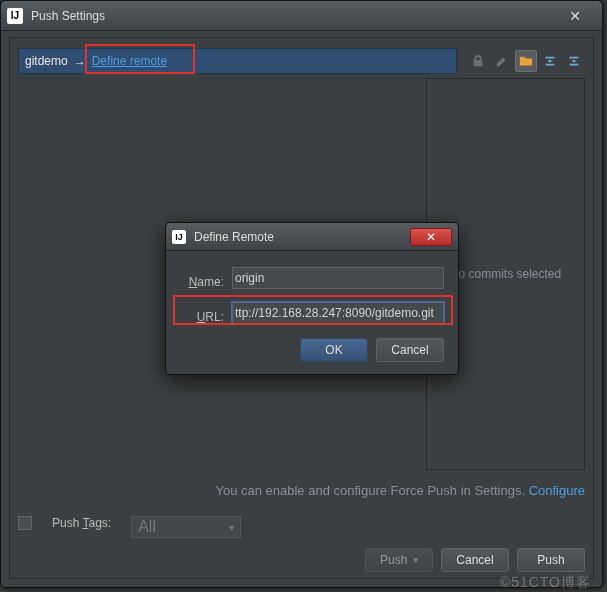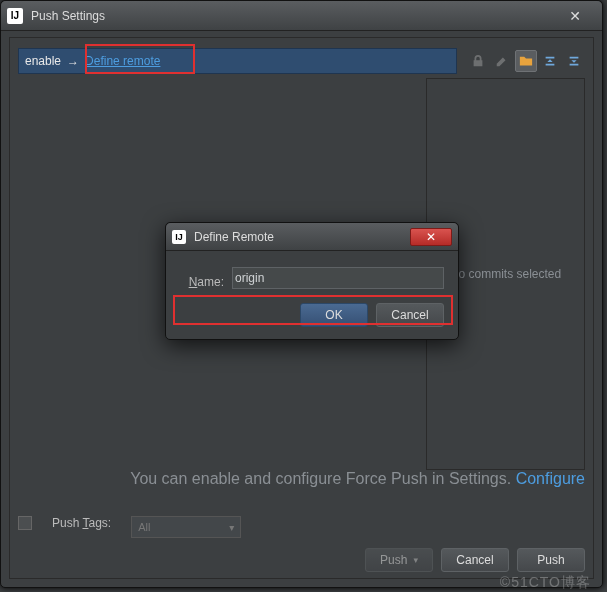--- a/index.html
+++ b/index.html
@@ -28,27 +28,27 @@
   .tb-ico svg { width: 14px; height: 14px; }
   .tb-ico.active { background: #5a5d60; border-color: #6f7275; }
   .muted svg { opacity: .45; }
 
   
   .left-pane { position: absolute; left: 8px; top: 40px; width: 404px; bottom: 108px; background: #3c3f41; }
   .right-pane { position: absolute; left: 416px; top: 40px; right: 8px; bottom: 108px; background: #3c3f41; border: 1px solid #2a2a2a; display: flex; align-items: center; justify-content: center; }
   .right-pane .placeholder { color: #8a8f94; font-size: 12px; }
 
   
-  .footer-hint { position: absolute; left: 0; right: 8px; bottom: 90px; text-align: right; font-size: 16px; color: #8a8f94; }
+  .footer-hint { position: absolute; left: 0; right: 8px; bottom: 80px; text-align: right; font-size: 13px; color: #8a8f94; }
   .footer-hint .link { color: #4d9de0; cursor: pointer; }
 
   .push-tags-row { position: absolute; left: 8px; bottom: 40px; display: flex; align-items: center; gap: 20px; font-size: 12px; color: #bbb; }
   .push-tags-row .chk { width: 14px; height: 14px; border: 1px solid #666; background: #4b4e50; display: inline-block; }
   .push-tags-row .underline { text-decoration: underline; }
-  .push-tags-row .combo { border: 1px solid #555; background: #43474a; color: #777; height: 22px; width: 110px; display: flex; align-items: center; justify-content: space-between; padding: 0 6px; font-size: 11px; margin-top: 8px; }
+  .push-tags-row .combo { border: 1px solid #555; background: #43474a; color: #777; height: 22px; width: 110px; display: flex; align-items: center; justify-content: space-between; padding: 0 6px; font-size: 16px; margin-top: 8px; }
   .push-tags-row .combo::after { content: "▾"; font-size: 10px; color: #777; }
 
   .bottom-btn-row { position: absolute; right: 8px; bottom: 6px; display: flex; gap: 8px; }
   .btn { min-width: 68px; height: 24px; border: 1px solid #5e6265; border-radius: 3px; background: linear-gradient(#55595c, #45484b); color: #ddd; font-size: 12px; display: flex; align-items: center; justify-content: center; padding: 0 10px; cursor: pointer; }
   .btn.split::after { content: " ▾"; font-size: 9px; margin-left: 6px; color: #bbb; }
   .btn.disabled { opacity: .55; cursor: default; }
   .btn.primary { background: linear-gradient(#4a6a92, #365074); border-color: #2c4868; }
 
   
   .inner-window { position: absolute; left: 165px; top: 222px; width: 294px; border: 1px solid #111; border-radius: 5px; background: #3c3f41; box-shadow: 0 6px 22px rgba(0,0,0,.7); }
@@ -80,21 +80,21 @@
     <span class="title">Push Settings</span>
     <span class="close-group">
       <span class="win-close">✕</span>
     </span>
   </div>
 
   <div class="outer-body">
 
     <div class="top-row">
       <div class="branch-bar">
-        <span class="branch-name">enable</span>
+        <span class="branch-name">gitdemo</span>
         <span class="arrow">→</span>
         <span class="define-remote">Define remote</span>
         <span class="highlight-box-1"></span>
       </div>
       <div class="toolbar-icons">
         <span class="tb-ico muted">
             <svg viewBox="0 0 16 16">
               <path fill="#aaa" d="M4 7V5a4 4 0 018 0v2h1v7H3V7h1zm2 0h4V5a2 2 0 00-4 0v2z"></path>
             </svg>
           </span>
@@ -152,20 +152,24 @@
   <div class="inner-titlebar">
     <span class="app-icon">IJ</span>
     <span class="title">Define Remote</span>
     <span class="red-close">✕</span>
   </div>
   <div class="inner-body">
     <div class="form-row">
       <span class="label"><span class="underline">N</span><span>ame:</span></span>
       <input class="input" value="origin" style="">
     </div>
+    <div class="form-row">
+      <span class="label"><span class="underline">U</span><span>RL:</span></span>
+      <input class="input focused" value="ttp://192.168.28.247:8090/gitdemo.git" style="">
+    </div>
     <div class="inner-btn-row">
       <span class="btn primary">OK</span>
       <span class="btn">Cancel</span>
     </div>
   </div>
   <span class="highlight-box-2"></span>
 </div>
 
 <div class="watermark">©51CTO博客</div>
 

